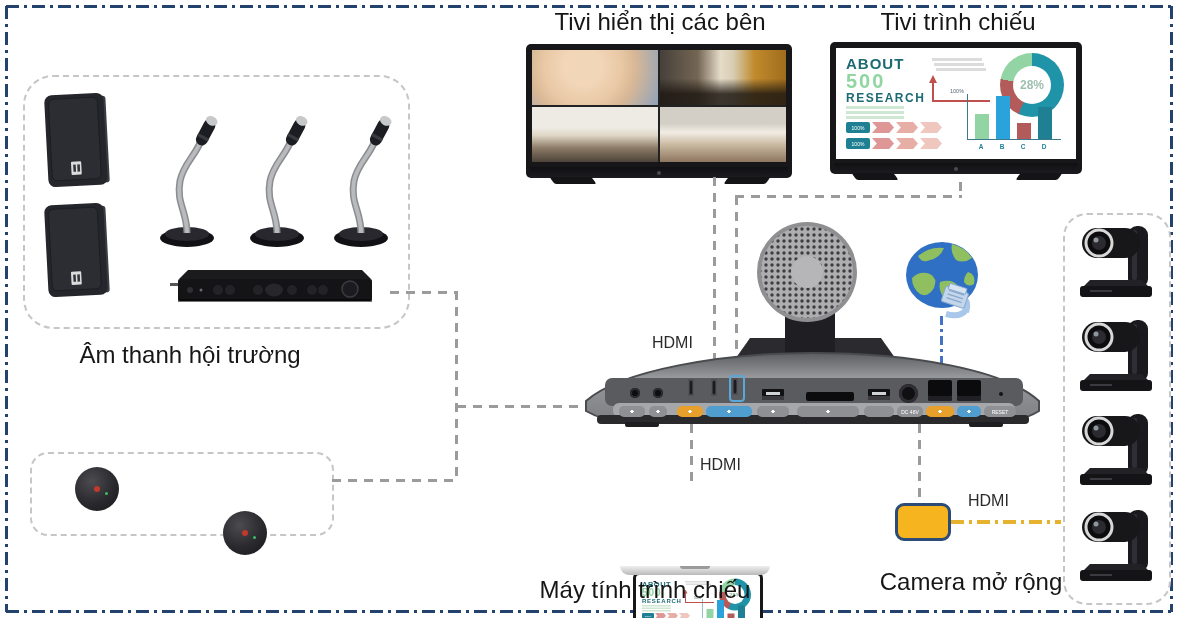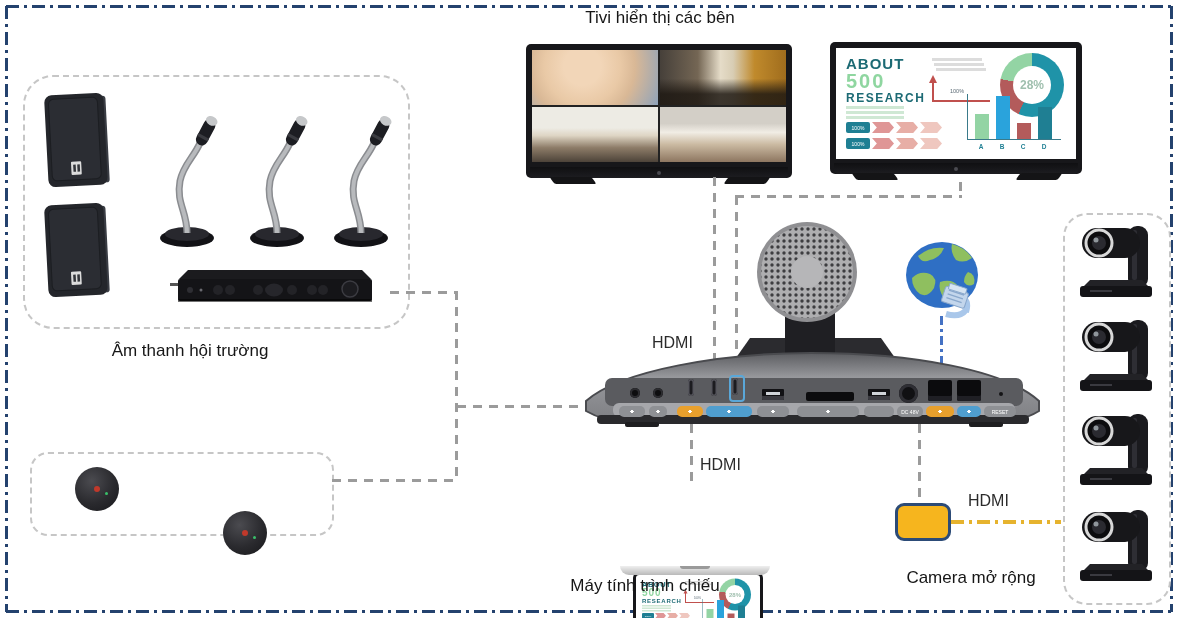--- a/index.html
+++ b/index.html
@@ -5,21 +5,21 @@
   html,body{margin:0;padding:0;background:#fff;font-family:"Liberation Sans",sans-serif;}
   .stage{position:relative;width:1178px;height:618px;background:#ffffff;overflow:hidden;}
   .abs{position:absolute;}
   
   .edge{position:absolute;}
   .edge.h{height:3px;left:6px;right:6px;background:repeating-linear-gradient(90deg,#24426e 0 13px,transparent 13px 18px,#24426e 18px 21px,transparent 21px 26px);}
   .edge.v{width:3px;top:6px;bottom:6px;background:repeating-linear-gradient(180deg,#24426e 0 13px,transparent 13px 18px,#24426e 18px 21px,transparent 21px 26px);}
   
   .gbox{border:2px dashed #c6c6c6;background:#fff;}
   
-  .lbl{color:#161616;font-size:17px;text-align:center;white-space:nowrap;}
+  .lbl{color:#161616;font-size:24px;text-align:center;white-space:nowrap;}
   .lbl.it{font-style:italic;font-size:19px;}
   .hdmi{color:#2b2b2b;font-size:16px;white-space:nowrap;}
   
   .dl-h{height:3px;background:repeating-linear-gradient(90deg,#9b9b9b 0 9px,transparent 9px 16px);}
   .dl-v{width:3px;background:repeating-linear-gradient(180deg,#9b9b9b 0 9px,transparent 9px 16px);}
   .bl-v{width:3px;background:repeating-linear-gradient(180deg,#4472c4 0 9px,transparent 9px 13px,#4472c4 13px 16px,transparent 16px 20px);}
   .yl-h{height:4px;background:repeating-linear-gradient(90deg,#e6b32e 0 13px,transparent 13px 18px,#e6b32e 18px 21px,transparent 21px 26px);}
   .yl-tick{width:4px;height:10px;background:#e6b32e;}
   
   .tv{background:#17171a;border-radius:5px;padding:6px 6px 0 6px;box-sizing:border-box;}
@@ -183,20 +183,21 @@
         <div class="q3"></div>
         <div class="q4"></div>
       </div>
     </div>
     <div class="chin"></div>
     <div class="logo-dot"></div>
   </div>
   <div class="abs foot l" style="left:552px;top:177px;"></div>
   <div class="abs foot r" style="left:726px;top:177px;"></div>
 
+  <div class="abs lbl" style="left:833px;top:8px;width:250px;">Tivi trình chiếu</div>
   <div class="abs tv" style="left:830px;top:42px;width:252px;height:132px;">
     <div class="screen" style="height:111px;">
       <div class="infog">
         <div class="ig-w1">ABOUT</div>
         <div class="ig-w2">500</div>
         <div class="ig-w3">RESEARCH</div>
         <div class="ig-gl" style="left:10px;top:58px"></div>
           <div class="ig-gl" style="left:10px;top:63px"></div>
           <div class="ig-gl" style="left:10px;top:68px"></div>
         <div class="ig-gr" style="left:96px;top:10px"></div>

